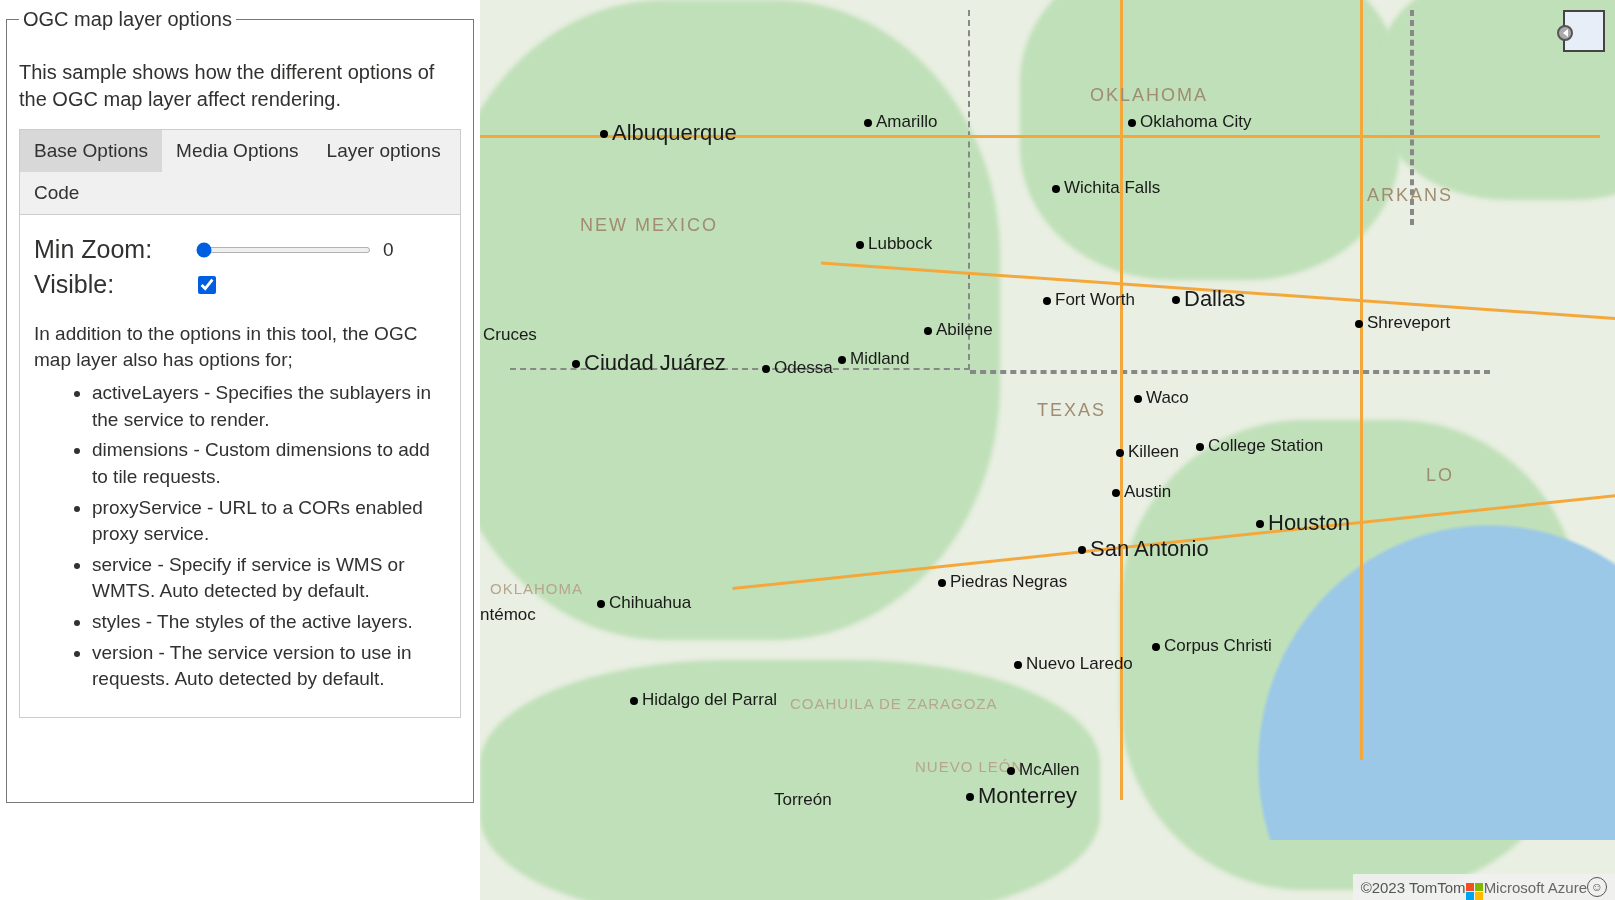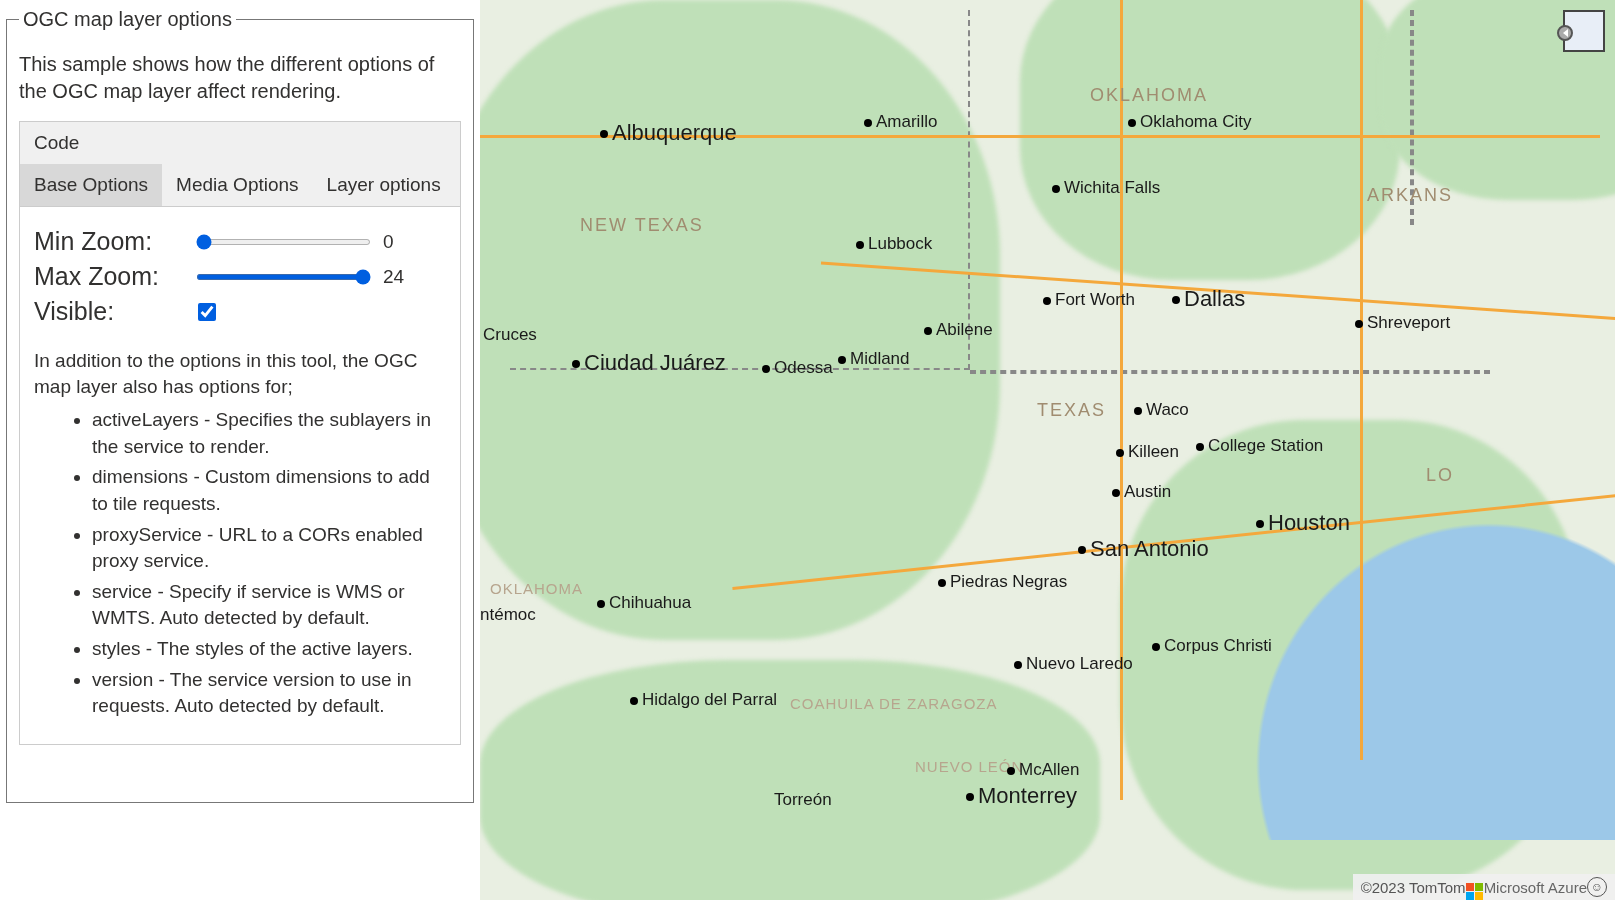--- a/index.html
+++ b/index.html
@@ -14,21 +14,21 @@
     width: 480px; flex: 0 0 480px;
     padding: 8px 6px 6px 6px;
   }
   fieldset.box {
     border: 1px solid #777; padding: 4px 12px 18px 12px;
     margin: 0; height: 795px;
   }
   fieldset.box > legend {
     font-size: 20px; padding: 0 4px; color: #323130;
   }
-  .desc { font-size: 20px; margin: 16px 0 16px 0; line-height: 1.35; }
+  .desc { font-size: 20px; margin: 24px 0 16px 0; line-height: 1.35; }
   
   .tabs {
     border: 1px solid #ccc; border-bottom: none;
     background: #f0f0f0;
   }
   .tabrow { display: flex; flex-wrap: wrap; }
   .tab {
     padding: 10px 14px; font-size: 19px; cursor: pointer;
     color: #323130; user-select: none;
   }
@@ -110,39 +110,34 @@
 
 <div class="root">
 
   <div class="panel">
     <fieldset class="box">
       <legend>OGC map layer options</legend>
       <div class="desc">This sample shows how the different options of the OGC map layer affect rendering.</div>
 
       <div class="tabs">
         <div class="tabrow">
-          <div class="tab">Code</div>
-        </div>
-        <div class="tabrow">
           <div class="tab active">Base Options</div>
           <div class="tab">Media Options</div>
           <div class="tab">Layer options</div>
+        </div>
+        <div class="tabrow">
+          <div class="tab">Code</div>
         </div>
       </div>
 
       <div class="tabcontent">
         <div class="optrow">
           <div class="optlabel">Min Zoom:</div>
           <input type="range" min="0" max="24" value="0" style="">
           <div class="optval">0</div>
-        </div>
-        <div class="optrow">
-          <div class="optlabel">Max Zoom:</div>
-          <input type="range" min="0" max="24" value="24" style="">
-          <div class="optval">24</div>
         </div>
         <div class="optrow">
           <div class="optlabel">Visible:</div>
           <input type="checkbox" checked="" style="">
         </div>
 
         <div class="addtext">In addition to the options in this tool, the OGC map layer also has options for;</div>
         <ul class="opts">
           <li>activeLayers - Specifies the sublayers in the service to render.</li>
           <li>dimensions - Custom dimensions to add to tile requests.</li>
@@ -166,42 +161,42 @@
       <div class="border b-nm"></div>
         <div class="border b-tx"></div>
         <div class="border b-ok"></div>
       <div class="road r1"></div>
         <div class="road r2"></div>
         <div class="road r3"></div>
       <div class="road r4"></div>
         <div class="road r5"></div>
     </div>
     <div class="maplayer" id="labels">
-        <div class="state" style="left: 100px; top: 215px;">NEW TEXAS</div>
+        <div class="state" style="left: 100px; top: 215px;">NEW MEXICO</div>
         <div class="state" style="left: 610px; top: 85px;">OKLAHOMA</div>
         <div class="state" style="left: 557px; top: 400px;">TEXAS</div>
         <div class="state" style="left: 887px; top: 185px; text-align: center;">ARKANS</div>
         <div class="state" style="left: 946px; top: 465px;">LO</div>
         <div class="country" style="left: 10px; top: 580px;">OKLAHOMA</div>
         <div class="country" style="left: 310px; top: 695px;">COAHUILA DE ZARAGOZA</div>
         <div class="country" style="left: 435px; top: 758px;">NUEVO LEÓN</div>
         <div class="city big" style="left: 120px; top: 120px;"><span class="dot"></span>Albuquerque</div>
         <div class="city" style="left: 384px; top: 112px;"><span class="dot"></span>Amarillo</div>
         <div class="city" style="left: 648px; top: 112px;"><span class="dot"></span>Oklahoma City</div>
         <div class="city" style="left: 572px; top: 178px;"><span class="dot"></span>Wichita Falls</div>
         <div class="city" style="left: 376px; top: 234px;"><span class="dot"></span>Lubbock</div>
         <div class="city" style="left: 563px; top: 290px;"><span class="dot"></span>Fort Worth</div>
         <div class="city big" style="left: 692px; top: 286px;"><span class="dot"></span>Dallas</div>
         <div class="city" style="left: 875px; top: 313px;"><span class="dot"></span>Shreveport</div>
         <div class="city" style="left: 3px; top: 325px;">Cruces</div>
         <div class="city" style="left: 444px; top: 320px;"><span class="dot"></span>Abilene</div>
         <div class="city big" style="left: 92px; top: 350px;"><span class="dot"></span>Ciudad Juárez</div>
         <div class="city" style="left: 282px; top: 358px;"><span class="dot"></span>Odessa</div>
         <div class="city" style="left: 358px; top: 349px;"><span class="dot"></span>Midland</div>
-        <div class="city" style="left: 654px; top: 400px;"><span class="dot"></span>Waco</div>
+        <div class="city" style="left: 654px; top: 388px;"><span class="dot"></span>Waco</div>
         <div class="city" style="left: 636px; top: 442px;"><span class="dot"></span>Killeen</div>
         <div class="city" style="left: 716px; top: 436px;"><span class="dot"></span>College Station</div>
         <div class="city" style="left: 632px; top: 482px;"><span class="dot"></span>Austin</div>
         <div class="city big" style="left: 776px; top: 510px;"><span class="dot"></span>Houston</div>
         <div class="city big" style="left: 598px; top: 536px;"><span class="dot"></span>San Antonio</div>
         <div class="city" style="left: 458px; top: 572px;"><span class="dot"></span>Piedras Negras</div>
         <div class="city" style="left: 0px; top: 605px;">ntémoc</div>
         <div class="city" style="left: 117px; top: 593px;"><span class="dot"></span>Chihuahua</div>
         <div class="city" style="left: 672px; top: 636px;"><span class="dot"></span>Corpus Christi</div>
         <div class="city" style="left: 534px; top: 654px;"><span class="dot"></span>Nuevo Laredo</div>

